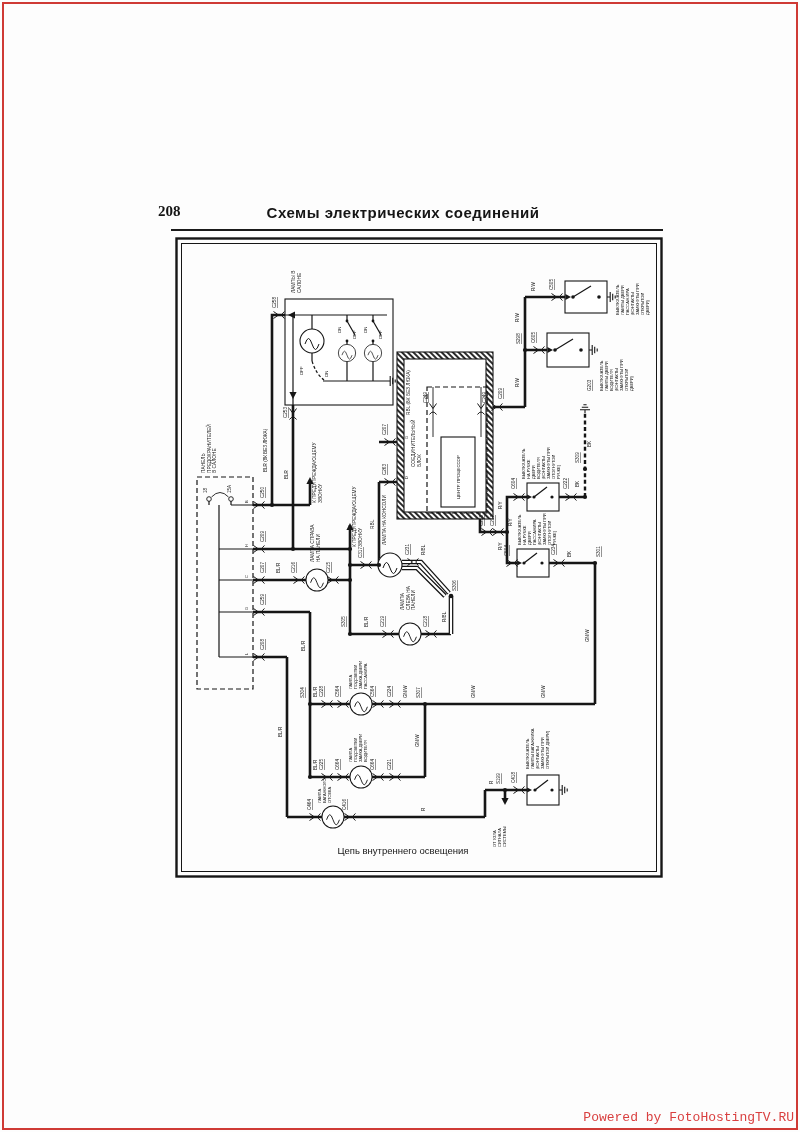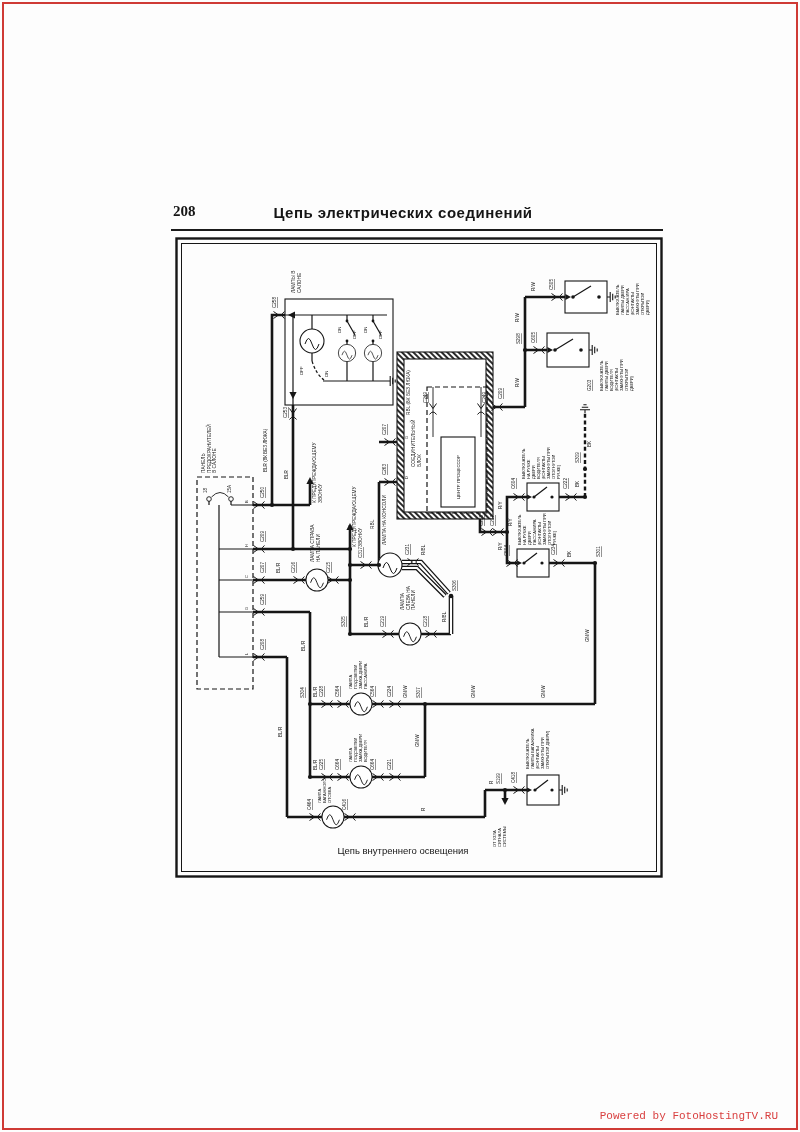--- a/index.html
+++ b/index.html
@@ -1,26 +1,26 @@
 <!DOCTYPE html>
 <html><head>
 <meta charset="utf-8">
 <style>
   html,body{margin:0;padding:0;background:#ffffff;}
   .stage{position:relative;width:800px;height:1132px;background:#fdfdfd;overflow:hidden;
          font-family:"Liberation Sans",sans-serif;color:#151515;}
   .redframe{position:absolute;inset:2px;border:2px solid #cf3a35;pointer-events:none;}
-  .pageno{position:absolute;left:173px;top:203px;font-family:"Liberation Serif",serif;
+  .pageno{position:absolute;left:158px;top:203px;font-family:"Liberation Serif",serif;
           font-weight:bold;font-size:15px;}
   .title{position:absolute;left:160px;top:204px;width:486px;text-align:center;
          font-weight:bold;font-size:15px;letter-spacing:.5px;}
   .rule{position:absolute;left:171px;top:229px;width:492px;height:2px;background:#1b1b1b;}
   .diagram{position:absolute;left:175px;top:237px;text-decoration:underline;}
-  .watermark{position:absolute;right:22px;top:1110px;font-family:"Liberation Mono",monospace;
-             font-size:11px;color:#d94040;}
+  .watermark{position:absolute;right:6px;top:1110px;font-family:"Liberation Mono",monospace;
+             font-size:13px;color:#d94040;}
   svg text{font-family:"Liberation Sans",sans-serif;fill:#161616;}
   .lb{font-size:4.8px;} .cn{font-size:4.6px;text-decoration:underline;}
   .wl{font-size:4.6px;} .pl{font-size:4px;} .swl{font-size:4.3px;}
   .cap{font-size:9.5px;}
   .wt{fill:none;stroke:#161616;stroke-width:2.6;}
   .wm{fill:none;stroke:#161616;stroke-width:1.2;}
   .wmd{fill:none;stroke:#161616;stroke-width:1.2;stroke-dasharray:3 2;}
   .ws{fill:none;stroke:#161616;stroke-width:0.9;}
   .wd{fill:none;stroke:#161616;stroke-width:2.4;stroke-dasharray:4 2.6;}
   .ob{fill:none;stroke:#161616;stroke-width:4.6;}
@@ -28,21 +28,21 @@
   .bx{fill:#ffffff;stroke:#161616;stroke-width:1.1;}
   .bxd{fill:none;stroke:#161616;stroke-width:1.2;stroke-dasharray:5 3;}
   .nd{fill:#161616;stroke:none;}
 </style>
 </head>
 <body>
 
 <div class="stage">
   <div class="redframe"></div>
   <div class="pageno">208</div>
-  <div class="title">Цепь электрических соединений</div>
+  <div class="title">Схемы электрических соединений</div>
   <div class="rule"></div>
 
   <div class="diagram">
   <svg width="488" height="641" viewBox="0 0 488 641">
     <defs>
       <pattern id="hx" patternUnits="userSpaceOnUse" width="4" height="4" patternTransform="rotate(45)">
         <rect width="4" height="4" fill="#ffffff"></rect>
             <rect width="4" height="2" fill="#2a2a2a"></rect>
       </pattern>
       <g id="cv">

